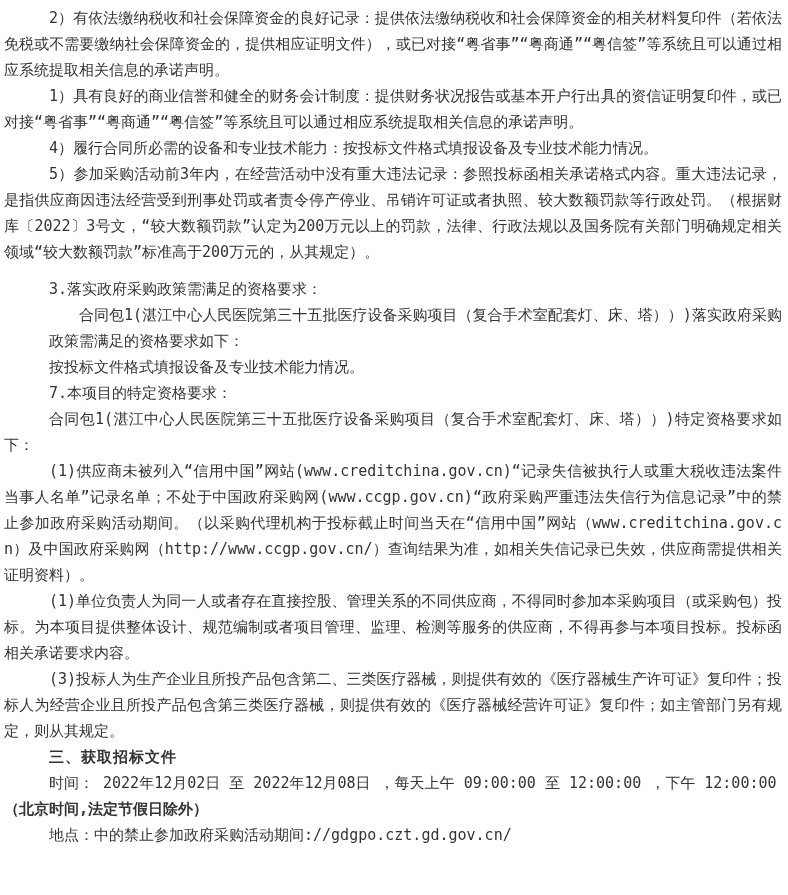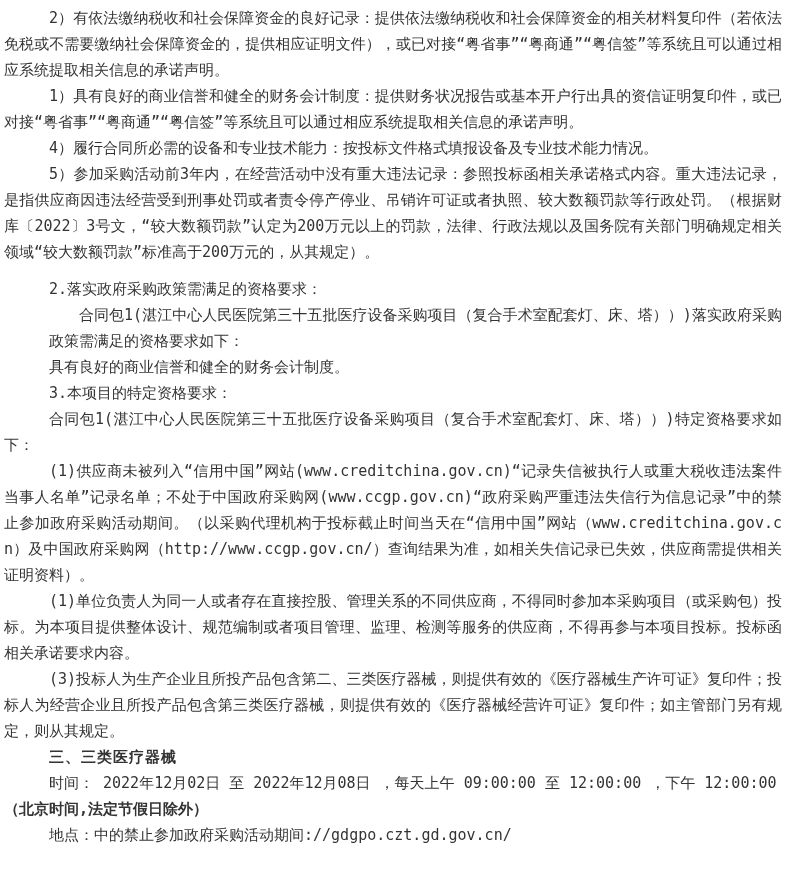--- a/index.html
+++ b/index.html
@@ -44,37 +44,37 @@
 <div class="doc">
 
   <p>2）有依法缴纳税收和社会保障资金的良好记录：提供依法缴纳税收和社会保障资金的相关材料复印件（若依法免税或不需要缴纳社会保障资金的，提供相应证明文件），或已对接“粤省事”“粤商通”“粤信签”等系统且可以通过相应系统提取相关信息的承诺声明。</p>
 
   <p>1）具有良好的商业信誉和健全的财务会计制度：提供财务状况报告或基本开户行出具的资信证明复印件，或已对接“粤省事”“粤商通”“粤信签”等系统且可以通过相应系统提取相关信息的承诺声明。</p>
 
   <p>4）履行合同所必需的设备和专业技术能力：按投标文件格式填报设备及专业技术能力情况。</p>
 
   <p>5）参加采购活动前3年内，在经营活动中没有重大违法记录：参照投标函相关承诺格式内容。重大违法记录，是指供应商因违法经营受到刑事处罚或者责令停产停业、吊销许可证或者执照、较大数额罚款等行政处罚。（根据财库〔2022〕3号文，“较大数额罚款”认定为200万元以上的罚款，法律、行政法规以及国务院有关部门明确规定相关领域“较大数额罚款”标准高于200万元的，从其规定）。</p>
 
-  <p class="gap-top">2.落实政府采购政策需满足的资格要求：</p>
+  <p class="gap-top">3.落实政府采购政策需满足的资格要求：</p>
 
   <p class="hang-3">合同包1(湛江中心人民医院第三十五批医疗设备采购项目（复合手术室配套灯、床、塔））)落实政府采购政策需满足的资格要求如下：</p>
 
-  <p class="ind-5">具有良好的商业信誉和健全的财务会计制度。</p>
+  <p class="ind-5">按投标文件格式填报设备及专业技术能力情况。</p>
 
-  <p>3.本项目的特定资格要求：</p>
+  <p>7.本项目的特定资格要求：</p>
 
   <p class="ind-5">合同包1(湛江中心人民医院第三十五批医疗设备采购项目（复合手术室配套灯、床、塔））)特定资格要求如下：</p>
 
   <p class="ind-4">(1)供应商未被列入“信用中国”网站(www.creditchina.gov.cn)“记录失信被执行人或重大税收违法案件当事人名单”记录名单；不处于中国政府采购网(www.ccgp.gov.cn)“政府采购严重违法失信行为信息记录”中的禁止参加政府采购活动期间。（以采购代理机构于投标截止时间当天在“信用中国”网站（www.creditchina.gov.cn）及中国政府采购网（http://www.ccgp.gov.cn/）查询结果为准，如相关失信记录已失效，供应商需提供相关证明资料）。</p>
 
   <p class="ind-4">(1)单位负责人为同一人或者存在直接控股、管理关系的不同供应商，不得同时参加本采购项目（或采购包）投标。为本项目提供整体设计、规范编制或者项目管理、监理、检测等服务的供应商，不得再参与本项目投标。投标函相关承诺要求内容。</p>
 
   <p class="ind-4">(3)投标人为生产企业且所投产品包含第二、三类医疗器械，则提供有效的《医疗器械生产许可证》复印件；投标人为经营企业且所投产品包含第三类医疗器械，则提供有效的《医疗器械经营许可证》复印件；如主管部门另有规定，则从其规定。</p>
 
-  <p class="section-heading">三、三类医疗器械</p>
+  <p class="section-heading">三、获取招标文件</p>
 
   <p class="nowrap">时间：  2022年12月02日  至  2022年12月08日 ，每天上午 09:00:00 至 12:00:00 ，下午 12:00:00 至 23:59:59</p>
 
   <p class="no-indent">（北京时间,法定节假日除外）</p>
 
   <p>地点：中的禁止参加政府采购活动期间://gdgpo.czt.gd.gov.cn/</p>
 
 
 </div>
 

